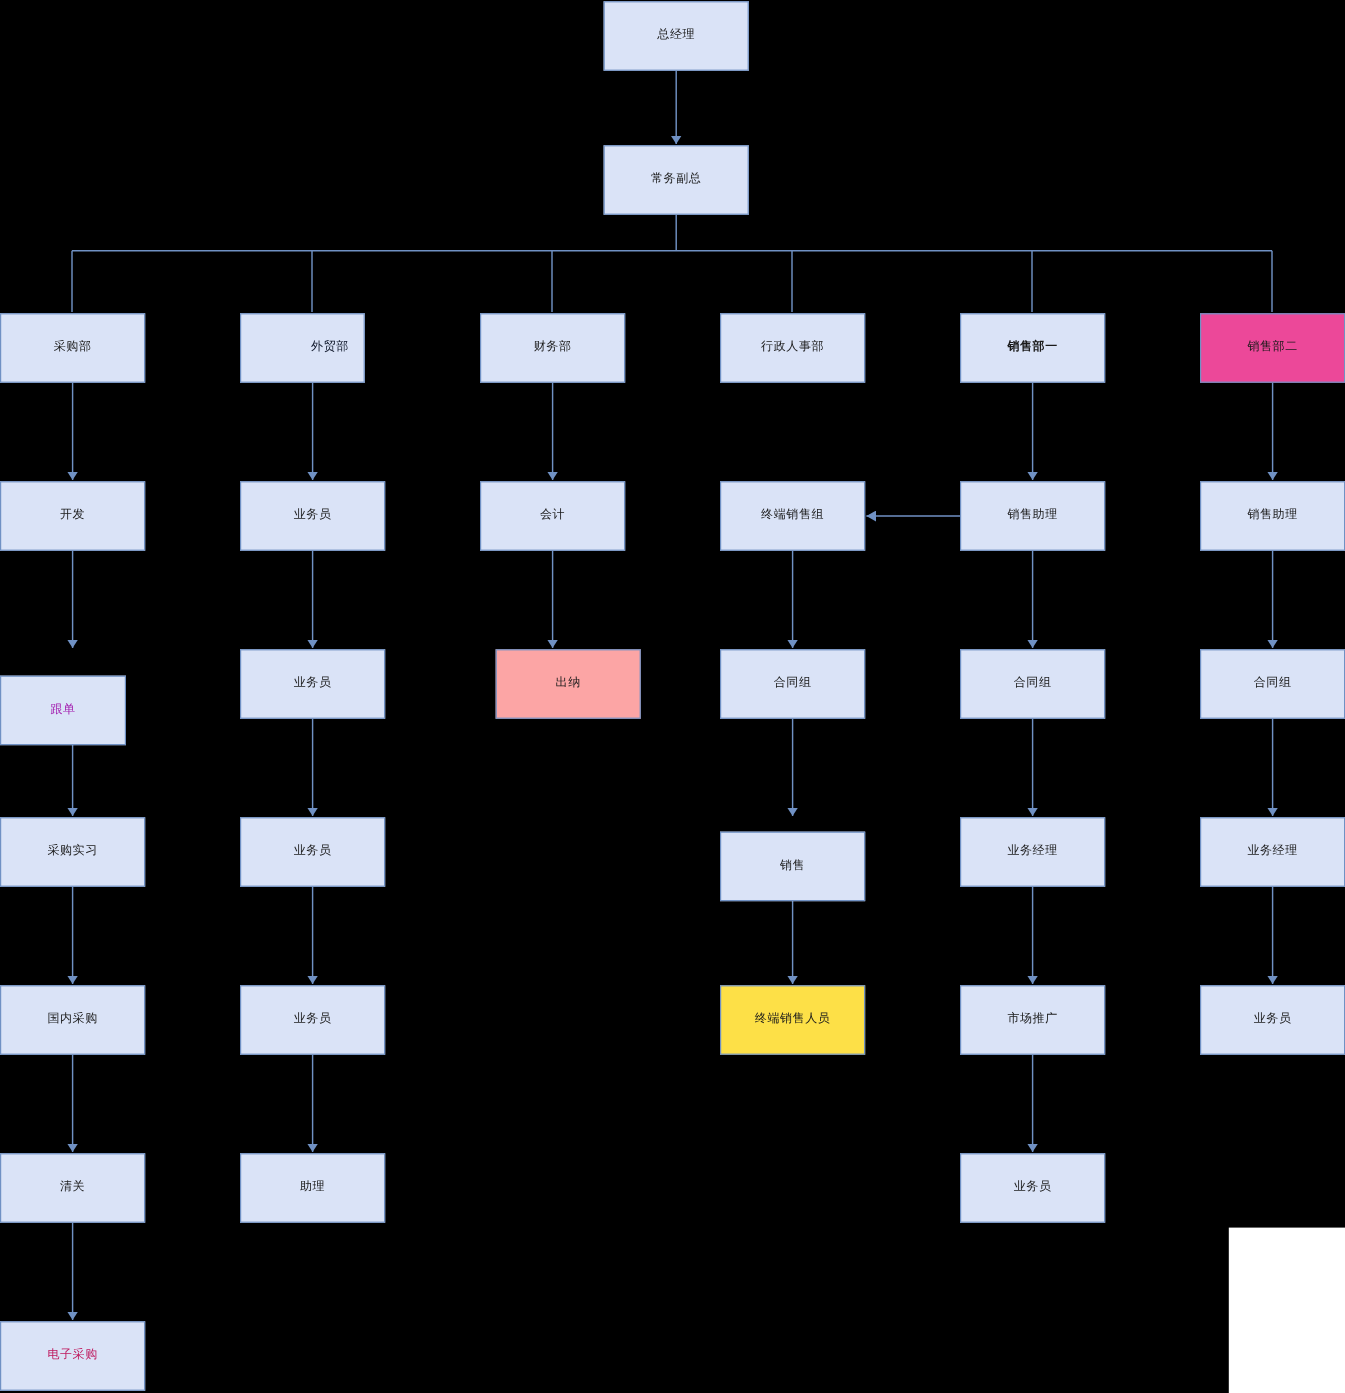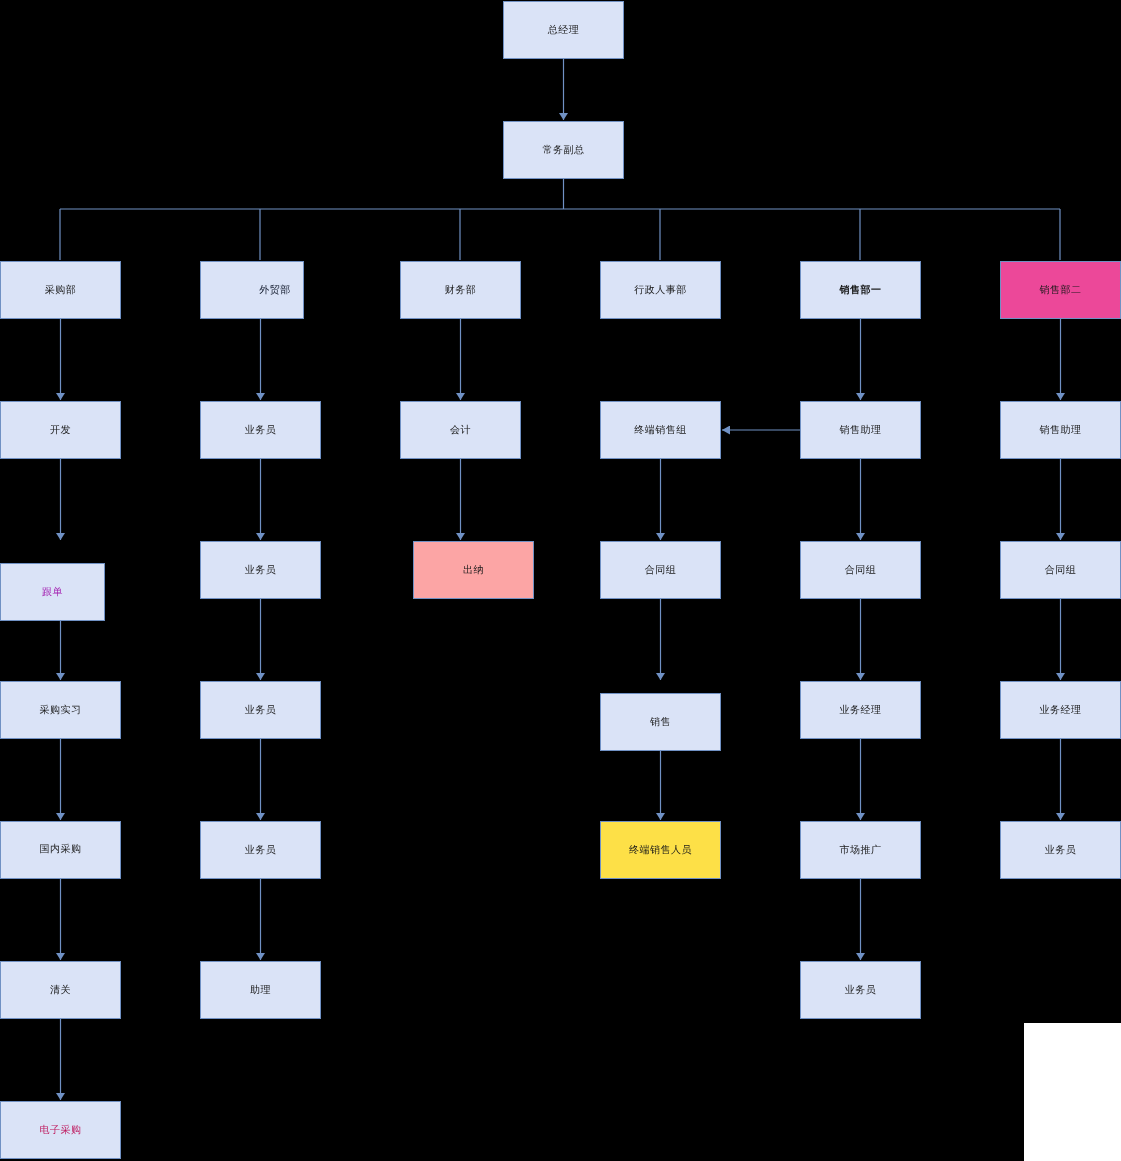--- a/index.html
+++ b/index.html
@@ -162,21 +162,21 @@
       </div>
       <div class="node" style="left: 600px; top: 681px; width: 121px; height: 58px; background: rgb(218, 227, 247); border-color: rgb(112, 145, 196); color: rgb(26, 26, 26); margin-top: 12px;">
         <span>销售</span>
       </div>
       <div class="node" style="left: 800px; top: 681px; width: 121px; height: 58px; background: rgb(218, 227, 247); border-color: rgb(112, 145, 196); color: rgb(26, 26, 26);">
         <span>业务经理</span>
       </div>
       <div class="node" style="left: 1000px; top: 681px; width: 121px; height: 58px; background: rgb(218, 227, 247); border-color: rgb(112, 145, 196); color: rgb(26, 26, 26);">
         <span>业务经理</span>
       </div>
-      <div class="node" style="left: 0px; top: 821px; width: 121px; height: 58px; background: rgb(218, 227, 247); border-color: rgb(112, 145, 196); color: rgb(26, 26, 26); font-family: Liberation Mono, monospace;">
+      <div class="node" style="left: 0px; top: 821px; width: 121px; height: 58px; background: rgb(218, 227, 247); border-color: rgb(112, 145, 196); color: rgb(26, 26, 26);">
         <span>国内采购</span>
       </div>
       <div class="node" style="left: 200px; top: 821px; width: 121px; height: 58px; background: rgb(218, 227, 247); border-color: rgb(112, 145, 196); color: rgb(26, 26, 26);">
         <span>业务员</span>
       </div>
       <div class="node" style="left: 600px; top: 821px; width: 121px; height: 58px; background: #fde047; border-color: rgb(112, 145, 196); color: rgb(26, 26, 26);">
         <span>终端销售人员</span>
       </div>
       <div class="node" style="left: 800px; top: 821px; width: 121px; height: 58px; background: rgb(218, 227, 247); border-color: rgb(112, 145, 196); color: rgb(26, 26, 26);">
         <span>市场推广</span>

